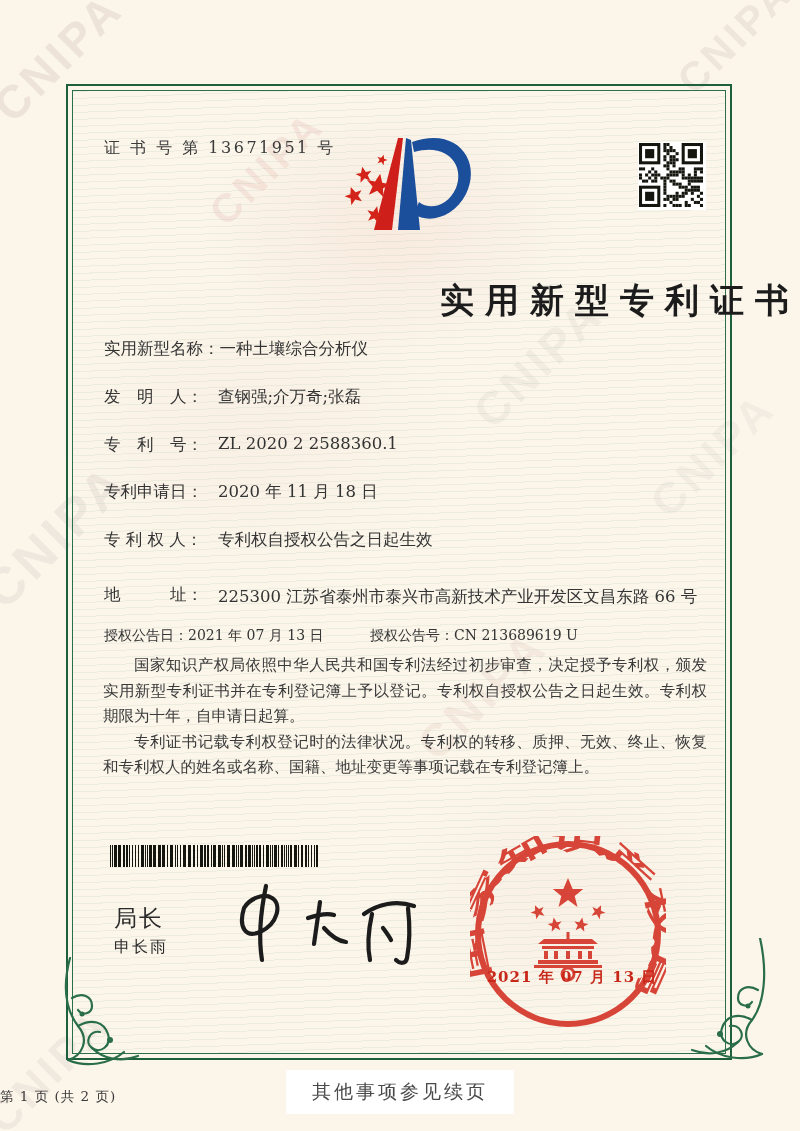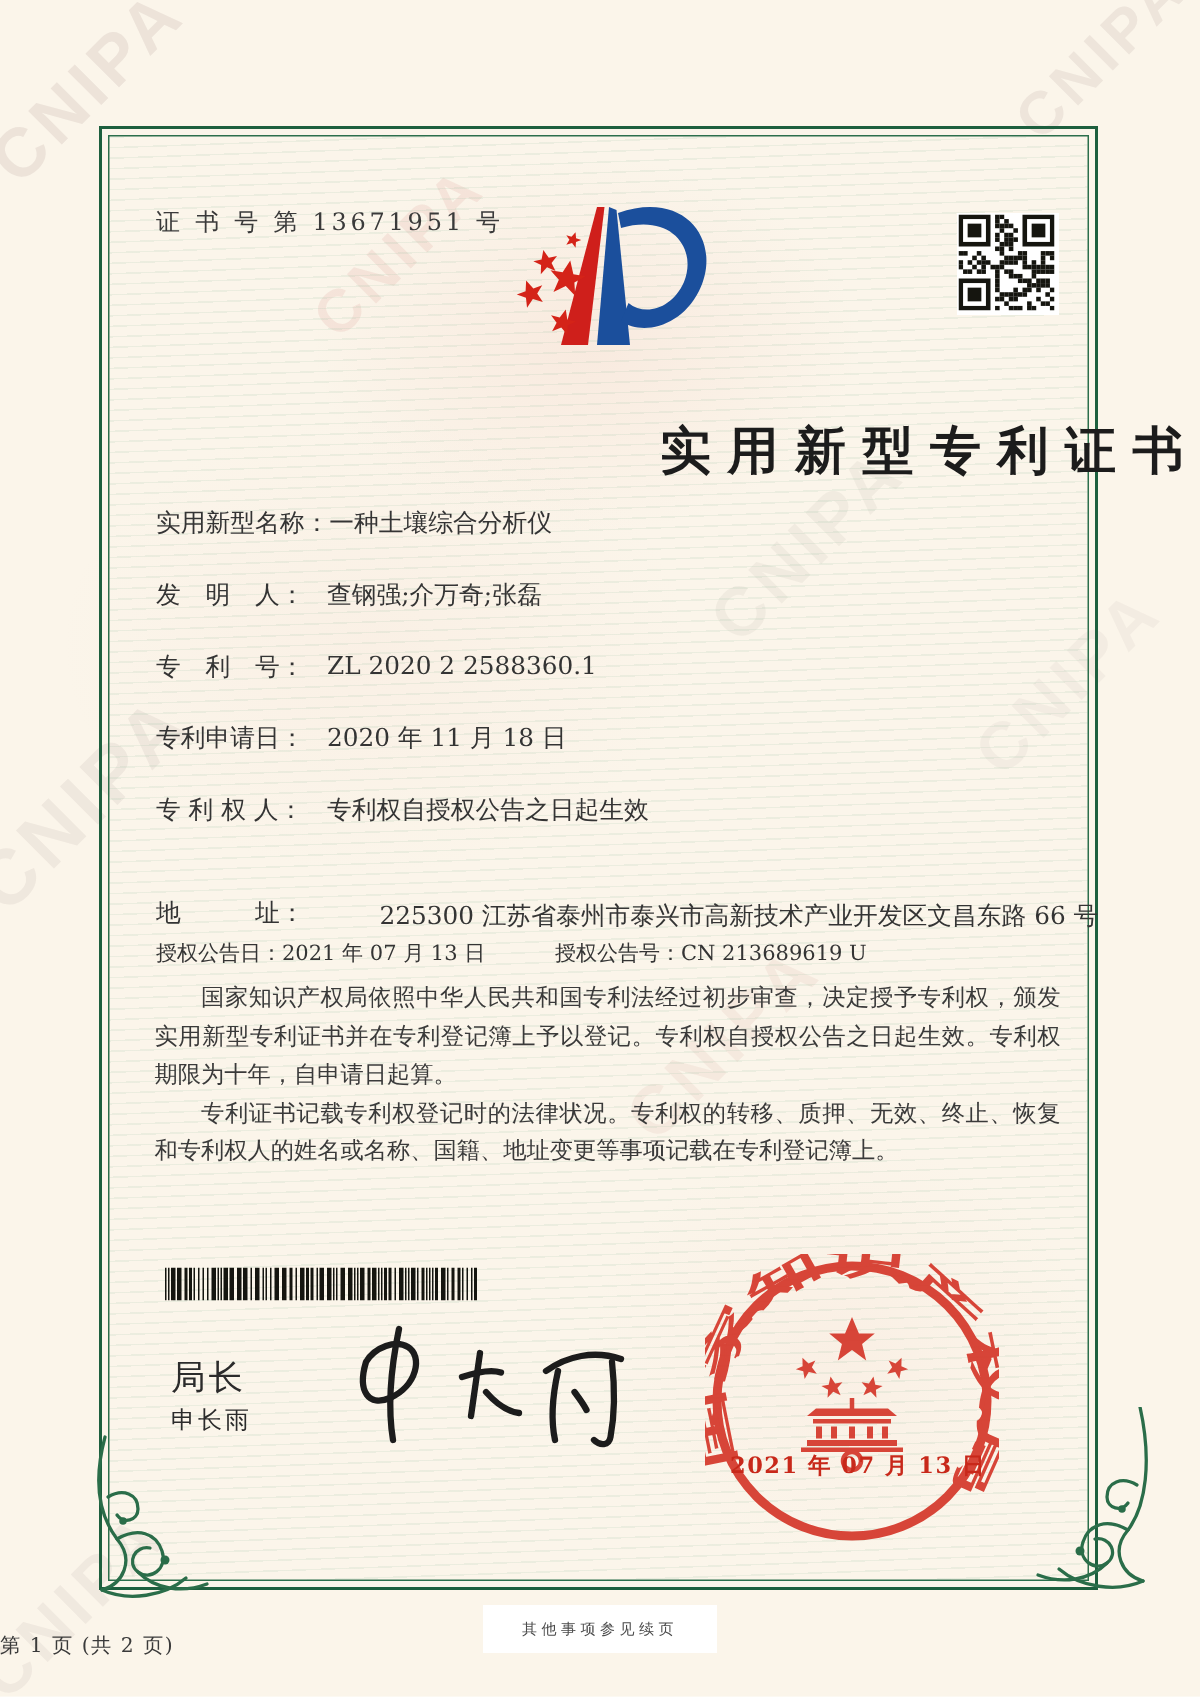--- a/index.html
+++ b/index.html
@@ -55,21 +55,21 @@
   #director-name{position:absolute;left:114px;top:937px;font-family:"Liberation Sans","DejaVu Sans",sans-serif;font-size:16px;color:#2b2b2b;letter-spacing:2px;}
   #signature{position:absolute;left:228px;top:880px;}
   #seal{position:absolute;left:470px;top:836px;opacity:0.92;}
   #seal-date{
     position:absolute;left:474px;top:968px;width:196px;text-align:center;
     font-size:15px;font-weight:bold;color:#c8281a;letter-spacing:1px;white-space:nowrap;
   }
   #page-num{position:absolute;left:0;right:0;top:1088px;text-align:left;font-size:13.5px;color:#3a3a3a;letter-spacing:1px;}
   #note-box{
     position:absolute;left:50%;top:1070px;transform:translateX(-50%);
-    background:#ffffff;padding:9px 26px;font-size:10px;letter-spacing:3px;color:#4a4a4a;white-space:nowrap;
+    background:#ffffff;padding:9px 26px;font-size:19px;letter-spacing:3px;color:#4a4a4a;white-space:nowrap;
   }
 </style>
 </head>
 <body>
 
 <div id="page">
 
   <div class="wm" style="left:-22px;top:30px;font-size:46px;color:rgba(185,165,160,0.22);">CNIPA</div>
   <div class="wm" style="left:196px;top:146px;font-size:40px;color:rgba(226,176,166,0.24);">CNIPA</div>
   <div class="wm" style="left:664px;top:14px;font-size:40px;color:rgba(190,175,170,0.22);">CNIPA</div>
@@ -273,21 +273,21 @@
     <span class="val">ZL 2020 2 2588360.1</span>
   </div>
   <div class="row" style="top:481px;justify-content:space-between;">
     <span class="lab">专利申请日：</span>
     <span class="val">2020 年 11 月 18 日</span>
   </div>
   <div class="row" style="top:529px;">
     <span class="lab">专 利 权 人：</span>
     <span class="val">专利权自授权公告之日起生效</span>
   </div>
-  <div class="row" style="top:598px;gap:35px;">
+  <div class="row" style="top:584px;">
     <span class="lab">地　　　址：</span>
     <span class="val wrap">225300 江苏省泰州市泰兴市高新技术产业开发区文昌东路 66 号</span>
   </div>
 
   <div id="grant-row">
     <span>授权公告日：</span><span>2021 年 07 月 13 日</span>
     <span id="grant-right">
       <span>授权公告号：</span><span>CN 213689619 U</span>
     </span>
   </div>

